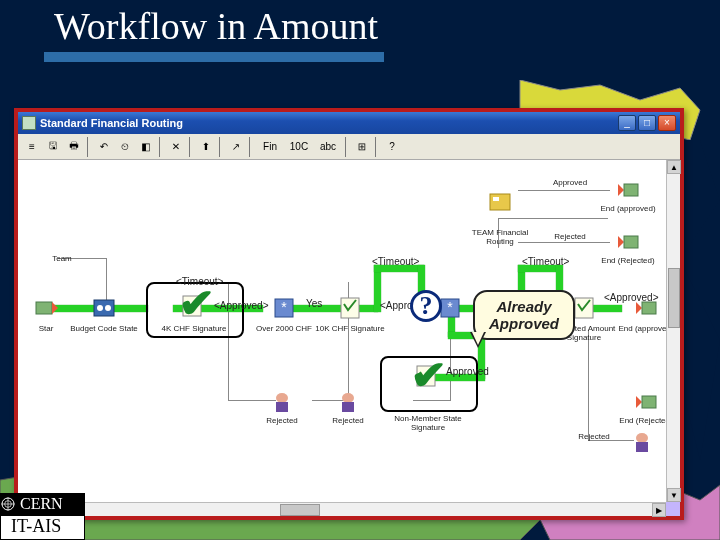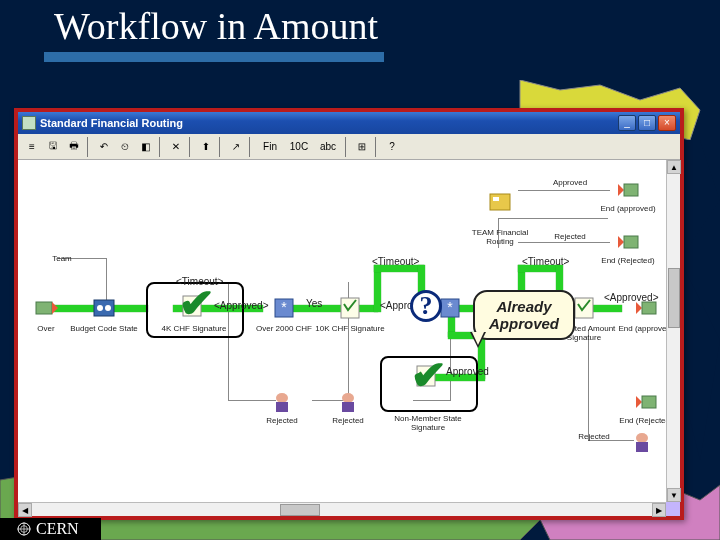--- a/index.html
+++ b/index.html
@@ -187,21 +187,21 @@
   }
   .footer-band {
     position: absolute;
     left: 0; bottom: 0;
     display: flex; flex-direction: column;
   }
   .footer-cern {
     background: #000;
     color: #fff;
     font-size: 16px;
-    padding: 2px 22px 2px 16px;
+    padding: 2px 22px 2px 0;
     display: flex; align-items: center; gap: 4px;
     font-family: "Times New Roman", serif;
   }
   .footer-cern svg { width: 16px; height: 16px; }
   .footer-itais {
     background: #fff;
     color: #000;
     font-size: 18px;
     padding: 0 10px 2px 10px;
     font-family: "Times New Roman", serif;
@@ -296,21 +296,21 @@
 
     <div class="highlight-box" style="left:128px; top:122px; width:98px; height:56px;"></div>
     <div class="highlight-box" style="left:362px; top:196px; width:98px; height:56px;"></div>
 
     <div class="node" style="left:14px; top:134px;">
       <svg class="node-icon" viewBox="0 0 24 24">
           <rect x="2" y="6" width="16" height="12" fill="#7fb373" stroke="#4a7a4a"></rect>
           <polygon points="18,6 24,12 18,18" fill="#e85a3a"></polygon>
         </svg>
     </div>
-    <div class="node-label" style="left:28px; top:164px;">Over</div>
+    <div class="node-label" style="left:28px; top:164px;">Star</div>
 
     <div class="node" style="left:72px; top:134px;">
       <svg class="node-icon" viewBox="0 0 24 24">
           <rect x="2" y="4" width="20" height="16" fill="#3a6ab0" stroke="#1a3a6a"></rect>
           <circle cx="8" cy="12" r="3" fill="#fff"></circle>
           <circle cx="16" cy="12" r="3" fill="#fff"></circle>
         </svg>
     </div>
     <div class="node-label" style="left:86px; top:164px;">Budget Code State</div>
 
@@ -474,13 +474,14 @@
 <div class="footer-band">
   <div class="footer-cern">
     <svg viewBox="0 0 24 24">
         <circle cx="12" cy="12" r="9" fill="none" stroke="#fff" stroke-width="1.5"></circle>
         <circle cx="12" cy="12" r="5" fill="none" stroke="#fff" stroke-width="1"></circle>
         <line x1="2" y1="12" x2="22" y2="12" stroke="#fff"></line>
         <line x1="12" y1="2" x2="12" y2="22" stroke="#fff"></line>
       </svg>
     <span>CERN</span>
   </div>
+  <div class="footer-itais">IT-AIS</div>
 </div>
 
 </body></html>

